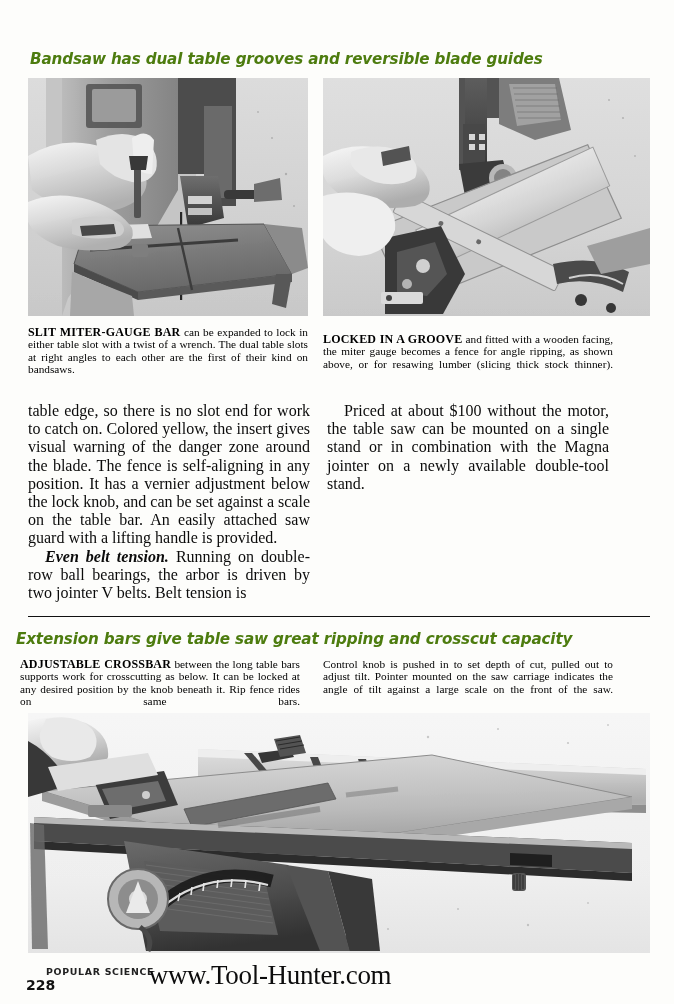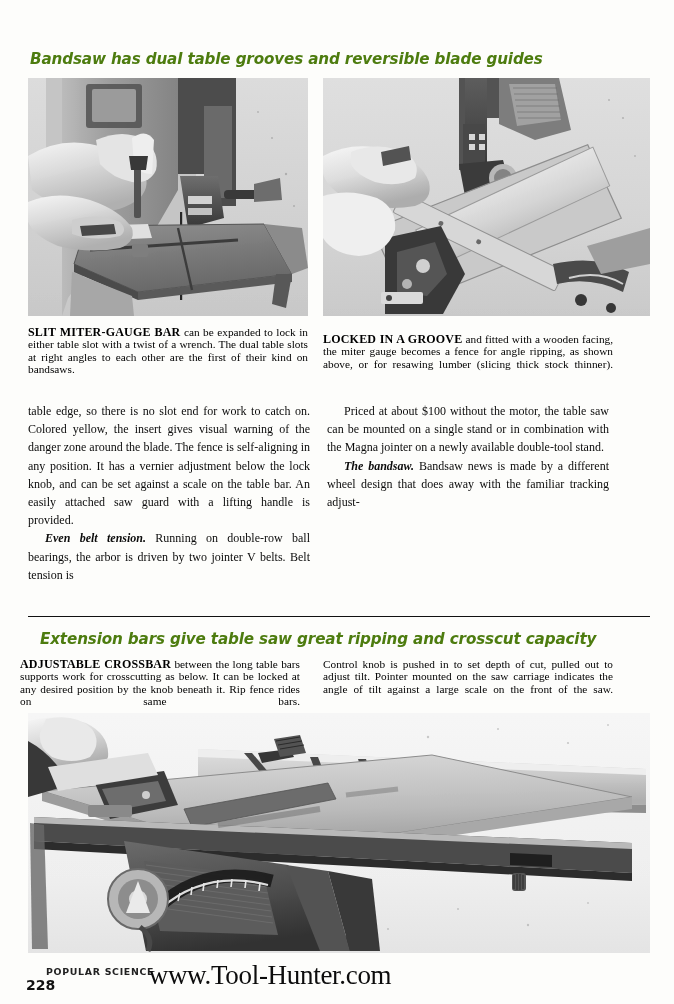--- a/index.html
+++ b/index.html
@@ -29,21 +29,21 @@
     position: absolute;
     font-family: "DejaVu Sans", sans-serif;
     font-weight: bold;
     font-style: italic;
     font-size: 15.2px;
     letter-spacing: -0.15px;
     color: #4d7c0f;
     white-space: nowrap;
   }
   #headline-1 { left: 30px; top: 50px; }
-  #headline-2 { left: 40px; top: 630px; }
+  #headline-2 { left: 16px; top: 630px; }
 
   .rule {
     position: absolute;
     background: #111;
     height: 1px;
   }
 
   
   .photo {
     position: absolute;
@@ -69,21 +69,21 @@
     font-weight: bold;
     font-size: 12px;
     letter-spacing: 0.2px;
   }
 
   
   .bodycol {
     position: absolute;
     width: 282px;
     font-family: "Liberation Serif", serif;
-    font-size: 12px;
+    font-size: 16px;
     line-height: 18.2px;
     text-align: justify;
     text-align-last: left;
     -moz-text-align-last: left;
     color: #0b0b0b;
   }
   .bodycol p { margin: 0; }
   .bodycol p.indent { text-indent: 17px; }
   .bodycol i.run-in {
     font-weight: bold;
@@ -325,21 +325,20 @@
     <b>LOCKED IN A GROOVE</b><span> and fitted with a wooden facing, the miter gauge becomes a fence for angle ripping, as shown above, or for resawing lumber (slicing thick stock thinner).</span>
   </div>
 
   <div class="bodycol" id="body-left" style="left:28px; top:402px;">
     <p>table edge, so there is no slot end for work to catch on. Colored yellow, the insert gives visual warning of the danger zone around the blade. The fence is self-aligning in any position. It has a vernier adjustment below the lock knob, and can be set against a scale on the table bar. An easily attached saw guard with a lifting handle is provided.</p>
     <p class="indent"><i class="run-in">Even belt tension.</i><span> Running on double-row ball bearings, the arbor is driven by two jointer V belts. Belt tension is</span></p>
   </div>
 
   <div class="bodycol" id="body-right" style="left:327px; top:402px;">
     <p class="indent">Priced at about $100 without the motor, the table saw can be mounted on a single stand or in combination with the Magna jointer on a newly available double-tool stand.</p>
-    <p class="indent"><i class="run-in">The bandsaw.</i><span> Bandsaw news is made by a different wheel design that does away with the familiar tracking adjust-</span></p>
   </div>
 
   <div class="rule" id="divider-rule" style="left:28px; top:616px; width:622px;"></div>
 
   <div class="headline" id="headline-2">Extension bars give table saw great ripping and crosscut capacity</div>
 
   <div class="caption" id="caption-bottom-left" style="left:20px; top:658px; width:280px;">
     <b>ADJUSTABLE CROSSBAR</b><span> between the long table bars supports work for crosscutting as below. It can be locked at any desired position by the knob beneath it. Rip fence rides on same bars.</span>
   </div>
 

